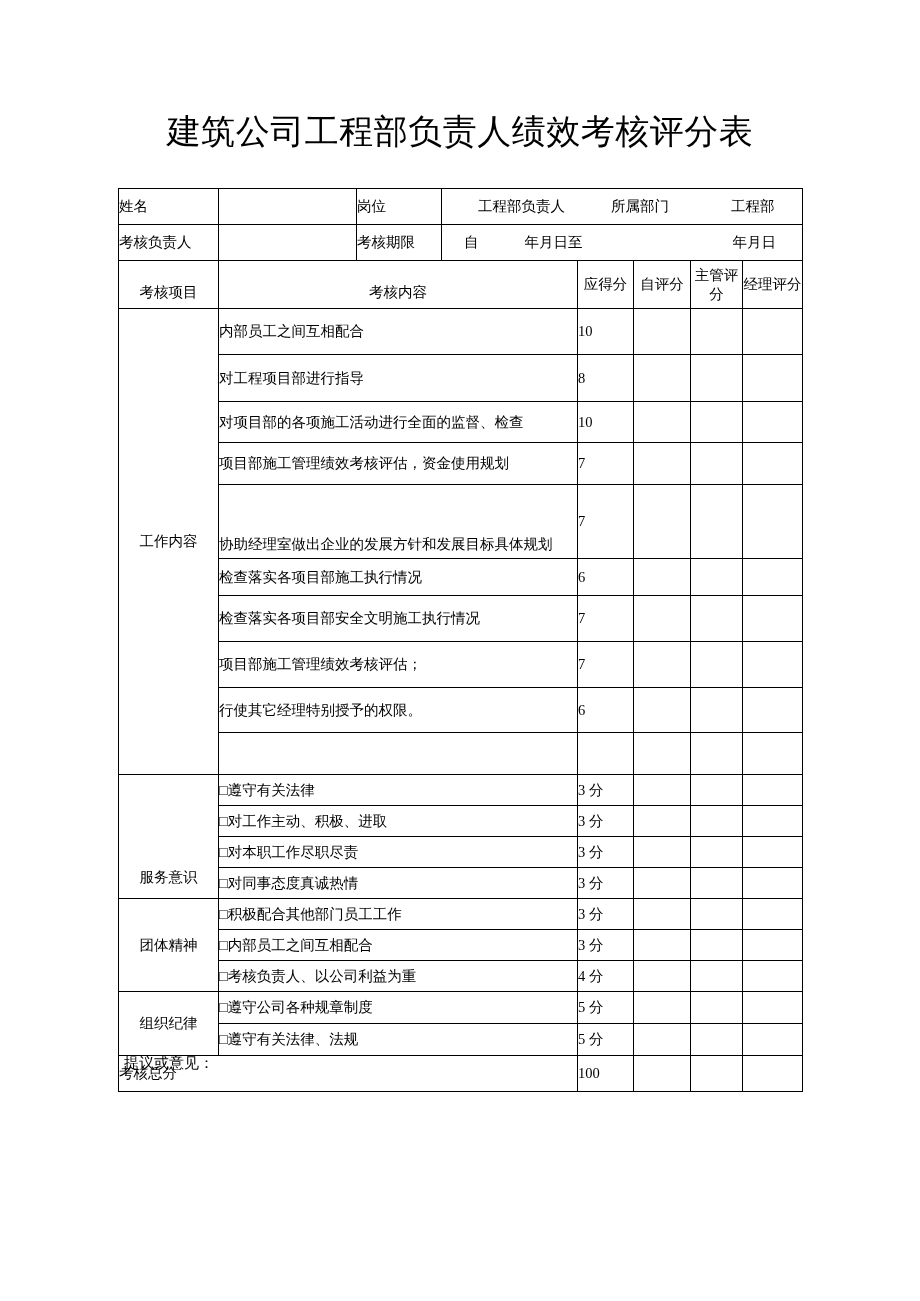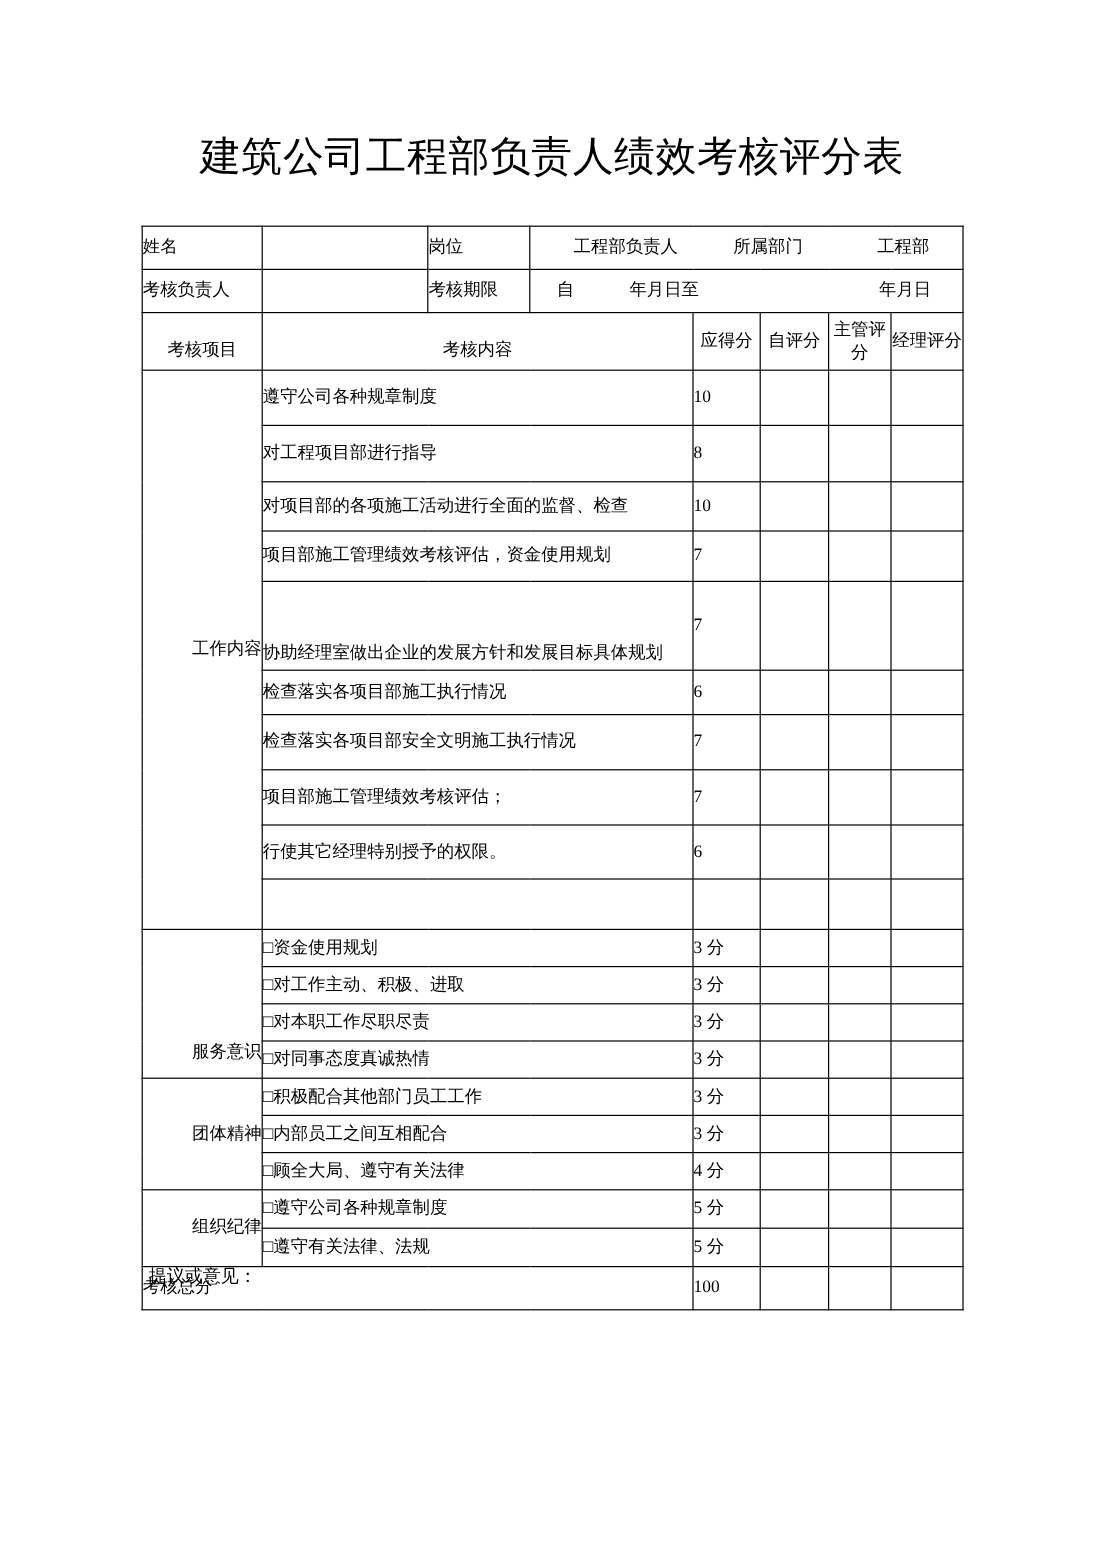--- a/index.html
+++ b/index.html
@@ -52,21 +52,21 @@
   
   .pad-l { padding-left: 6px; }
   .ctr   { text-align: left; }
   .score-cell {
     padding-left: 4px;
     vertical-align: top;
     padding-top: 2px;
     margin-top: 36px;
   }
   .cat-cell {
-    text-align: right;
+    text-align: center;
   }
   .cat-cell.bottomed {
     vertical-align: bottom;
     padding-bottom: 12px;
     font-family: Liberation Serif, serif;
   }
   .cat-cell.middled {
     vertical-align: middle;
   }
   .content-cell {
@@ -158,21 +158,21 @@
         <td class="hdr-cell mid">考核项目</td>
         <td class="hdr-cell mid" colspan="3">考核内容</td>
         <td class="hdr-cell">应得分</td>
         <td class="hdr-cell">自评分</td>
         <td class="hdr-cell">主管评分</td>
         <td class="hdr-cell">经理评分</td>
       </tr>
 
       <tr style="height:46px">
         <td class="cat-cell middled" rowspan="10">工作内容</td>
-        <td class="content-cell" colspan="3">遵守公司各种规章制度</td>
+        <td class="content-cell" colspan="3">内部员工之间互相配合</td>
         <td class="score-cell">10</td>
         <td></td>
         <td></td>
         <td></td>
       </tr>
       <tr style="height:47px">
         <td class="content-cell" colspan="3">对工程项目部进行指导</td>
         <td class="score-cell">8</td>
         <td></td>
         <td></td>
@@ -230,21 +230,21 @@
       <tr style="height:42px">
         <td class="content-cell" colspan="3"></td>
         <td class="score-cell"></td>
         <td></td>
         <td></td>
         <td></td>
       </tr>
 
       <tr style="height:31px">
         <td class="cat-cell bottomed" rowspan="4">服务意识</td>
-        <td class="content-cell" colspan="3">□资金使用规划</td>
+        <td class="content-cell" colspan="3">□遵守有关法律</td>
         <td class="score-cell">3 分</td>
         <td></td>
         <td></td>
         <td></td>
       </tr>
       <tr style="height:31px">
         <td class="content-cell" colspan="3">□对工作主动、积极、进取</td>
         <td class="score-cell">3 分</td>
         <td></td>
         <td></td>
@@ -274,21 +274,21 @@
         <td></td>
       </tr>
       <tr style="height:31px">
         <td class="content-cell" colspan="3">□内部员工之间互相配合</td>
         <td class="score-cell">3 分</td>
         <td></td>
         <td></td>
         <td></td>
       </tr>
       <tr style="height:31px">
-        <td class="content-cell" colspan="3">□顾全大局、遵守有关法律</td>
+        <td class="content-cell" colspan="3">□考核负责人、以公司利益为重</td>
         <td class="score-cell">4 分</td>
         <td></td>
         <td></td>
         <td></td>
       </tr>
 
       <tr style="height:32px">
         <td class="cat-cell middled" rowspan="2">组织纪律</td>
         <td class="content-cell" colspan="3">□遵守公司各种规章制度</td>
         <td class="score-cell">5 分</td>

